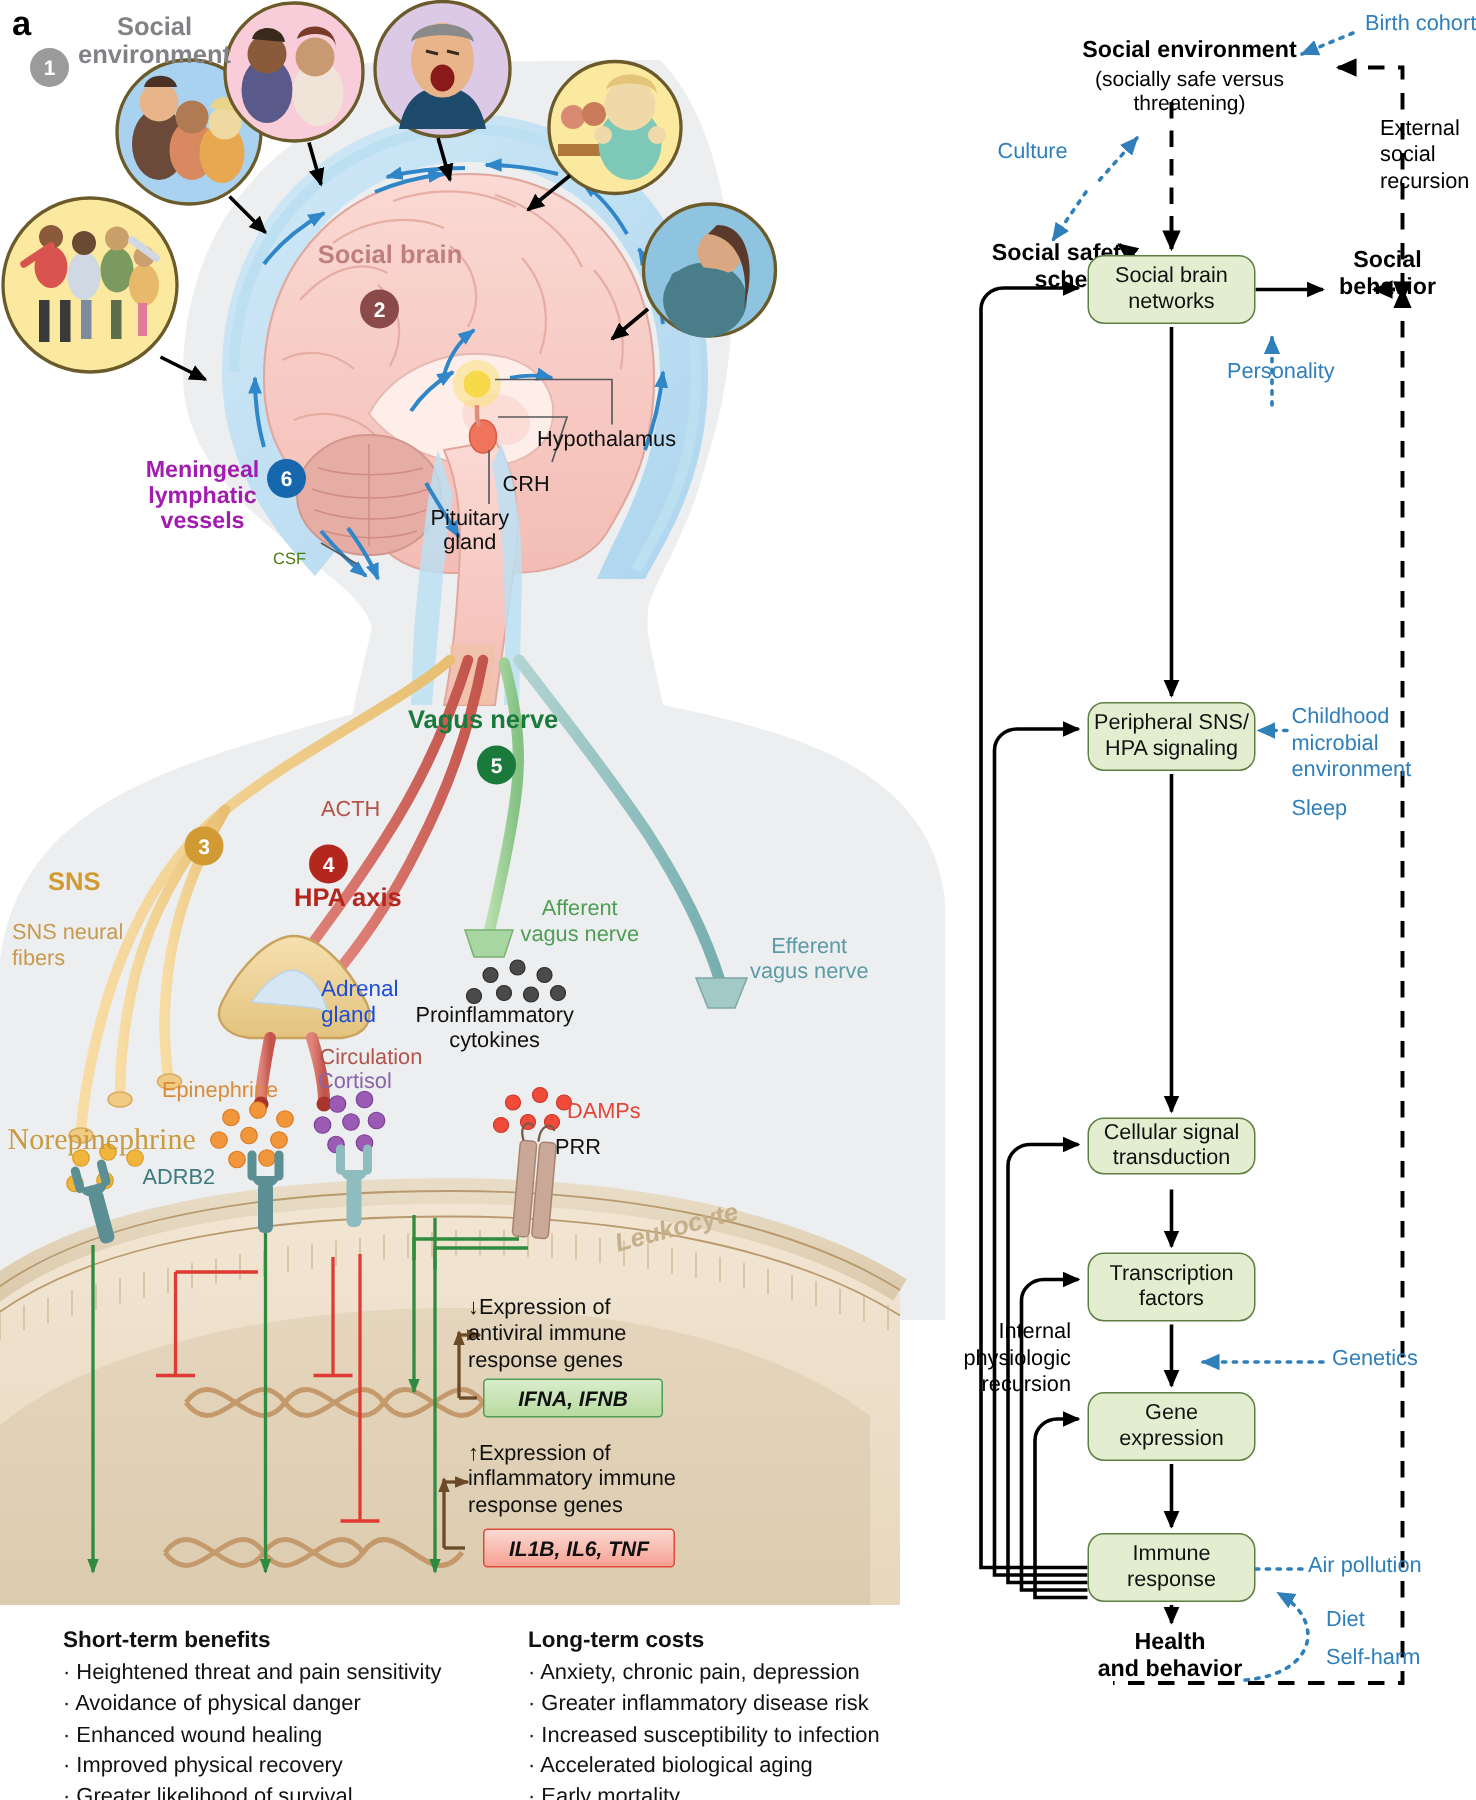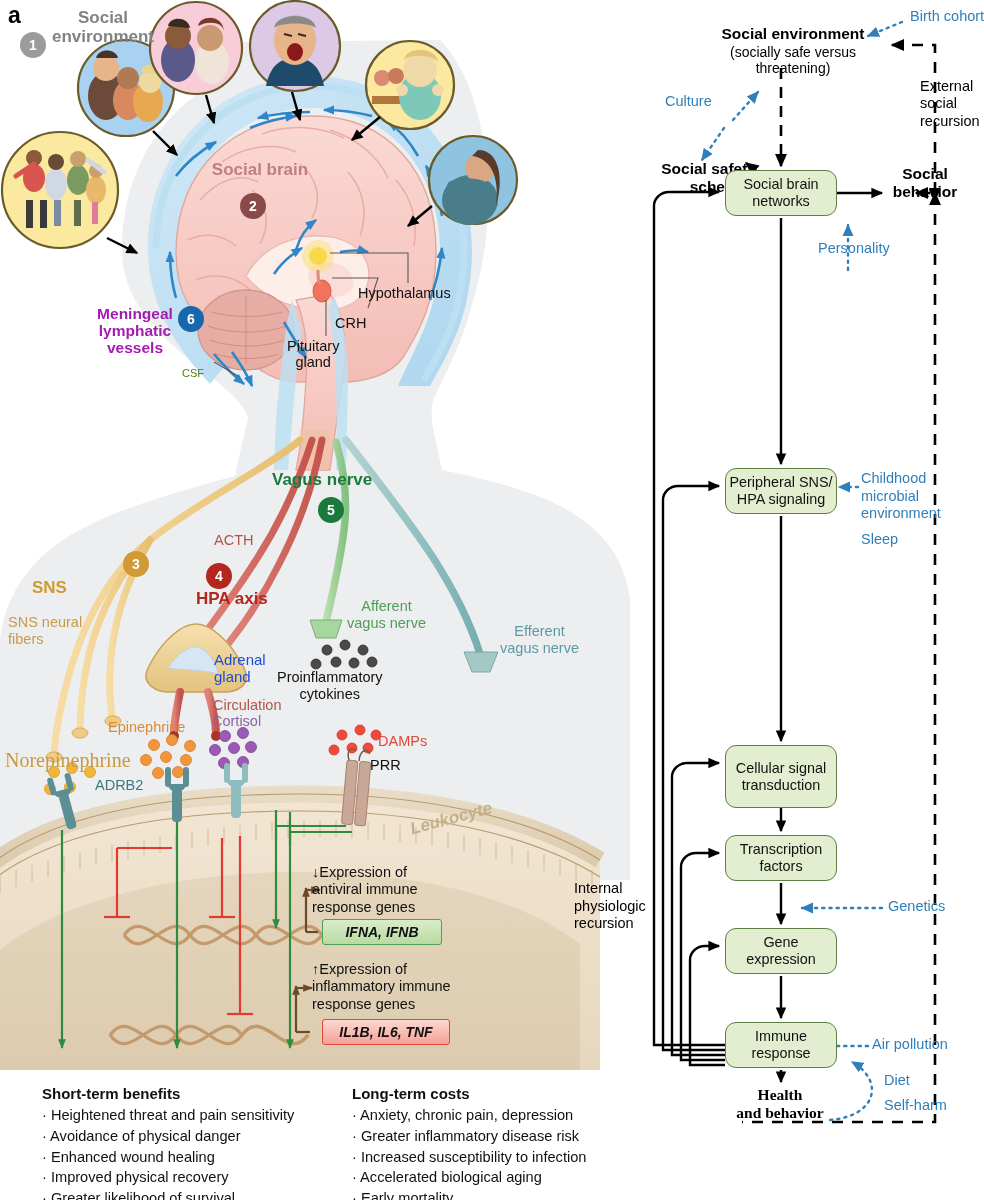--- a/index.html
+++ b/index.html
@@ -107,42 +107,42 @@
 
   .pb-lbl { position: absolute; white-space: pre; line-height: 1.16; }
   .pb-bold  { font-weight: bold; font-size: 15.5px; color: #000; }
   .pb-plain { font-size: 14.5px; color: #000; }
   .pb-blue  { font-size: 14.5px; color: #2f7fba; }
 
   #b-socenv      { left: 38px;  top: 25px; width: 250px; text-align: center; }
   #b-socenv-sub  { left: 38px;  top: 44px; width: 250px; text-align: center; font-size: 14px; }
   #b-safety      { left: -64px; top: 160px; width: 190px; text-align: right; }
   #b-behavior    { left: 240px; top: 165px; width: 110px; text-align: center; }
-  #b-health      { left: 40px;  top: 1086px; width: 220px; text-align: center; font-family: Liberation Serif, serif; }
+  #b-health      { left: 40px;  top: 1086px; width: 220px; text-align: center; }
   #b-culture     { left: 35px;  top: 93px; }
   #b-personality { left: 188px; top: 240px; }
   #b-birth       { left: 280px; top: 8px; }
   #b-extrec      { left: 290px; top: 78px; line-height: 1.2; }
   #b-childhood   { left: 231px; top: 470px; line-height: 1.22; }
   #b-sleep       { left: 231px; top: 531px; }
   #b-genetics    { left: 258px; top: 898px; }
   #b-airpoll     { left: 242px; top: 1036px; }
   #b-diet        { left: 254px; top: 1072px; }
   #b-selfharm    { left: 254px; top: 1097px; }
-  #b-intrec      { left: -56px; top: 880px; width: 140px; text-align: left; line-height: 1.22; }
+  #b-intrec      { left: -56px; top: 880px; width: 140px; text-align: right; line-height: 1.22; }
 
   .pb-box {
     position: absolute; background: #e2eecf; border: 1.3px solid #5f7f45;
     border-radius: 11px; display: flex; align-items: center;
     justify-content: center; text-align: center;
     font-size: 14.4px; color: #111; line-height: 1.18;
   }
   #box-brain  { left: 95px; top: 170px; width: 112px; height: 46px; }
   #box-periph { left: 95px; top: 468px; width: 112px; height: 46px; }
-  #box-cell   { left: 95px; top: 745px; width: 112px; height: 63px; }
+  #box-cell   { left: 95px; top: 745px; width: 112px; height: 38px; }
   #box-trans  { left: 95px; top: 835px; width: 112px; height: 46px; }
   #box-gene   { left: 95px; top: 928px; width: 112px; height: 46px; }
   #box-immune { left: 95px; top: 1022px; width: 112px; height: 46px; }
 </style>
 </head>
 <body>
 
 <div id="fig">
 
   <div id="panel-a">

